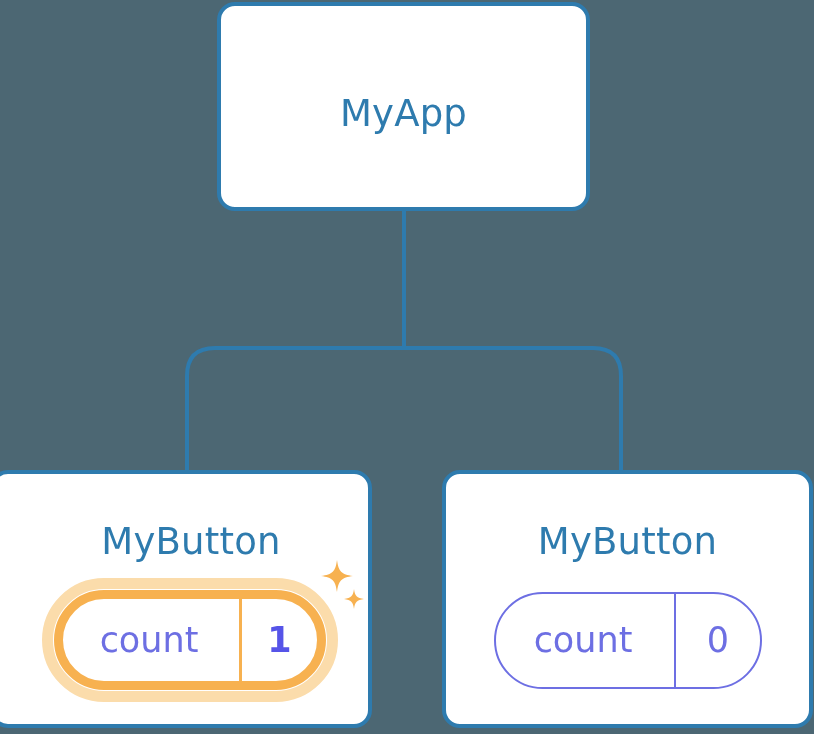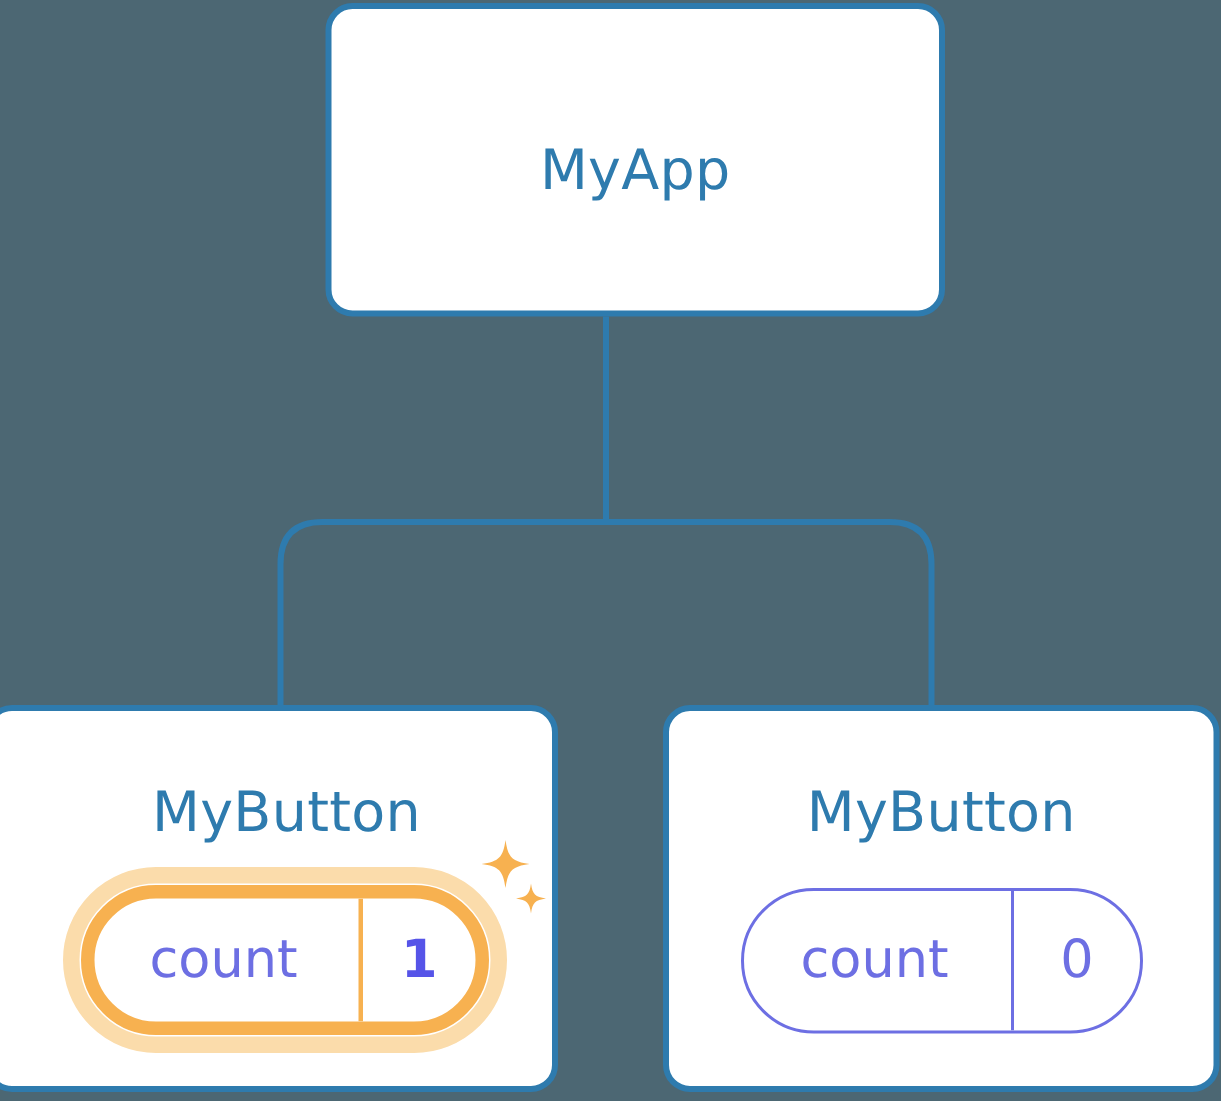--- a/index.html
+++ b/index.html
@@ -39,21 +39,21 @@
     box-sizing: border-box;
     background: #ffffff;
     border: 4px solid #2e7bae;
     border-radius: 18px;
     z-index: 2;
   }
 
   #card-myapp {
     left: 217px;
     top: 2px;
-    width: 413px;
+    width: 373px;
     height: 209px;
     border-radius: 18px;
   }
 
   #card-mybutton-left {
     left: -10px;
     top: 470px;
     width: 382px;
     height: 258px;
   }

